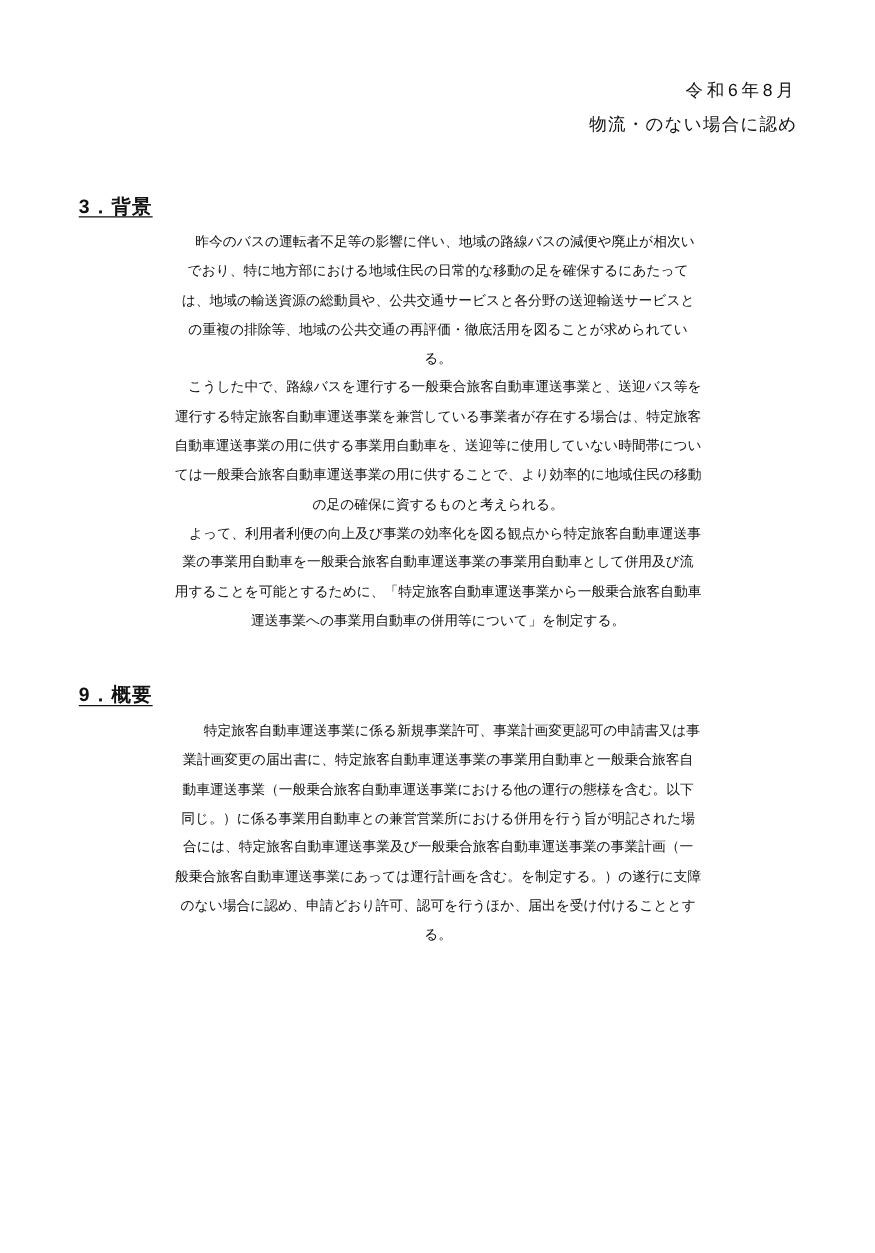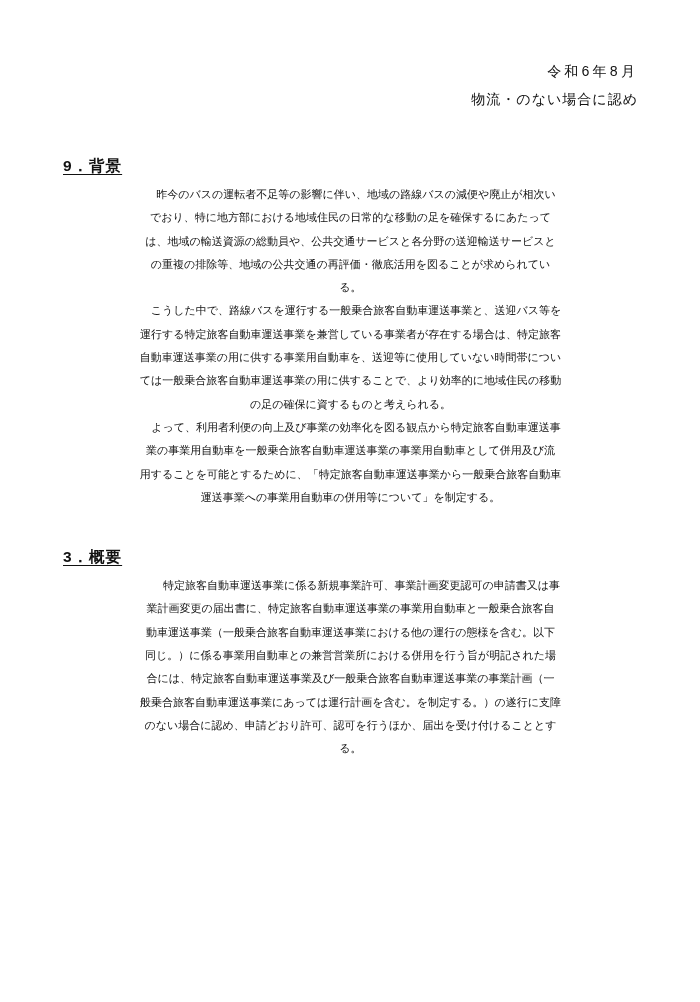--- a/index.html
+++ b/index.html
@@ -23,21 +23,20 @@
   }
   .header-right {
     margin-top: 59px;
     text-align: right;
     font-size: 14px;
     line-height: 27px;
     font-weight: 500;
   }
   .header-date {
     letter-spacing: 3px;
-    font-family: Liberation Mono, monospace;
   }
   .header-dept {
     letter-spacing: 1px;
   }
   .doc-title {
     margin-top: 43px;
     text-align: center;
     font-size: 17px;
     font-weight: bold;
     line-height: 47px;
@@ -76,39 +75,39 @@
 
   <div class="header-right">
     <div class="header-date">令和6年8月</div>
     <div class="header-dept">物流・のない場合に認め</div>
   </div>
 
   <div class="doc-title">
   </div>
 
   <div class="section-1">
-    <div class="section-heading">9．背景</div>
+    <div class="section-heading">3．背景</div>
     <div class="body-text">　昨今のバスの運転者不足等の影響に伴い、地域の路線バスの減便や廃止が相次い
 でおり、特に地方部における地域住民の日常的な移動の足を確保するにあたって
 は、地域の輸送資源の総動員や、公共交通サービスと各分野の送迎輸送サービスと
 の重複の排除等、地域の公共交通の再評価・徹底活用を図ることが求められてい
 る。
 　こうした中で、路線バスを運行する一般乗合旅客自動車運送事業と、送迎バス等を
 運行する特定旅客自動車運送事業を兼営している事業者が存在する場合は、特定旅客
 自動車運送事業の用に供する事業用自動車を、送迎等に使用していない時間帯につい
 ては一般乗合旅客自動車運送事業の用に供することで、より効率的に地域住民の移動
 の足の確保に資するものと考えられる。
 　よって、利用者利便の向上及び事業の効率化を図る観点から特定旅客自動車運送事
 業の事業用自動車を一般乗合旅客自動車運送事業の事業用自動車として併用及び流
 用することを可能とするために、「特定旅客自動車運送事業から一般乗合旅客自動車
 運送事業への事業用自動車の併用等について」を制定する。</div>
   </div>
 
   <div class="section-2">
-    <div class="section-heading">3．概要</div>
+    <div class="section-heading">9．概要</div>
     <div class="body-text">　　特定旅客自動車運送事業に係る新規事業許可、事業計画変更認可の申請書又は事
 業計画変更の届出書に、特定旅客自動車運送事業の事業用自動車と一般乗合旅客自
 動車運送事業（一般乗合旅客自動車運送事業における他の運行の態様を含む。以下
 同じ。）に係る事業用自動車との兼営営業所における併用を行う旨が明記された場
 合には、特定旅客自動車運送事業及び一般乗合旅客自動車運送事業の事業計画（一
 般乗合旅客自動車運送事業にあっては運行計画を含む。を制定する。）の遂行に支障
 のない場合に認め、申請どおり許可、認可を行うほか、届出を受け付けることとす
 る。</div>
   </div>
 

